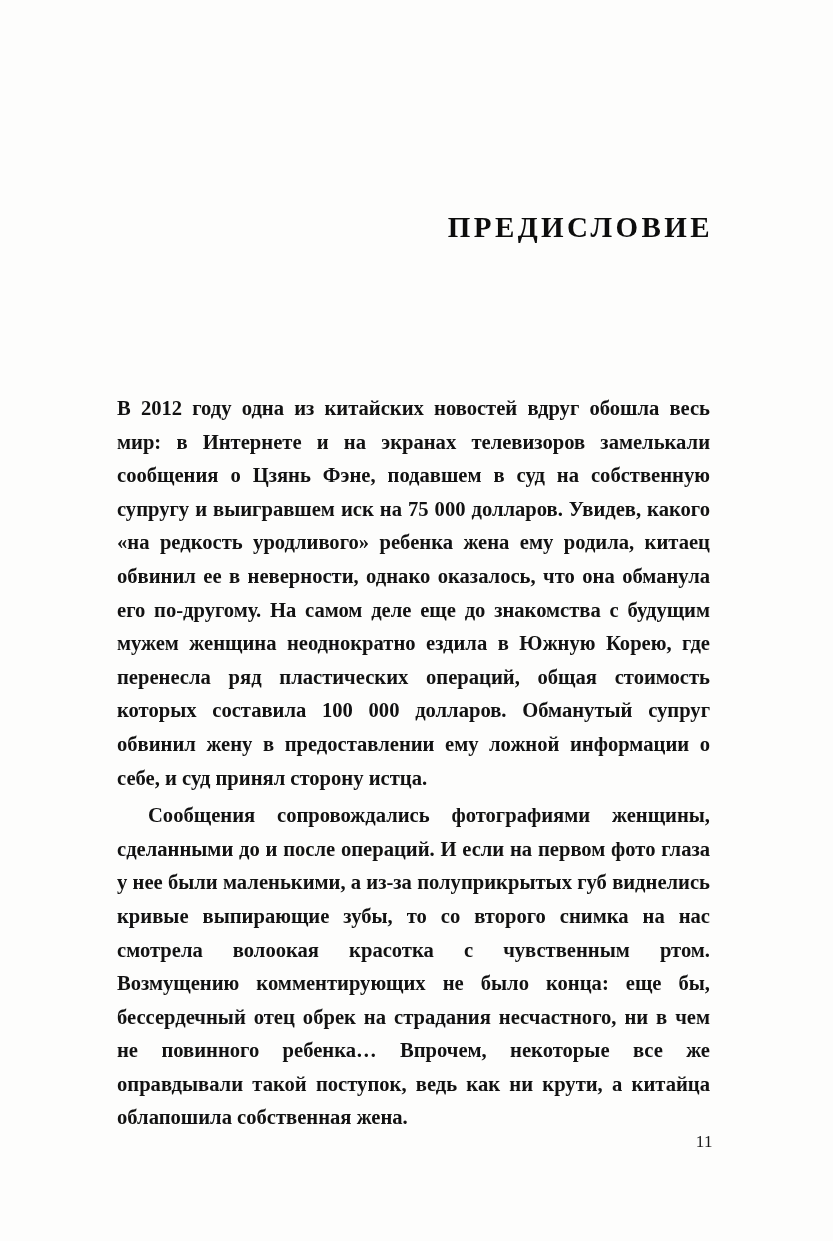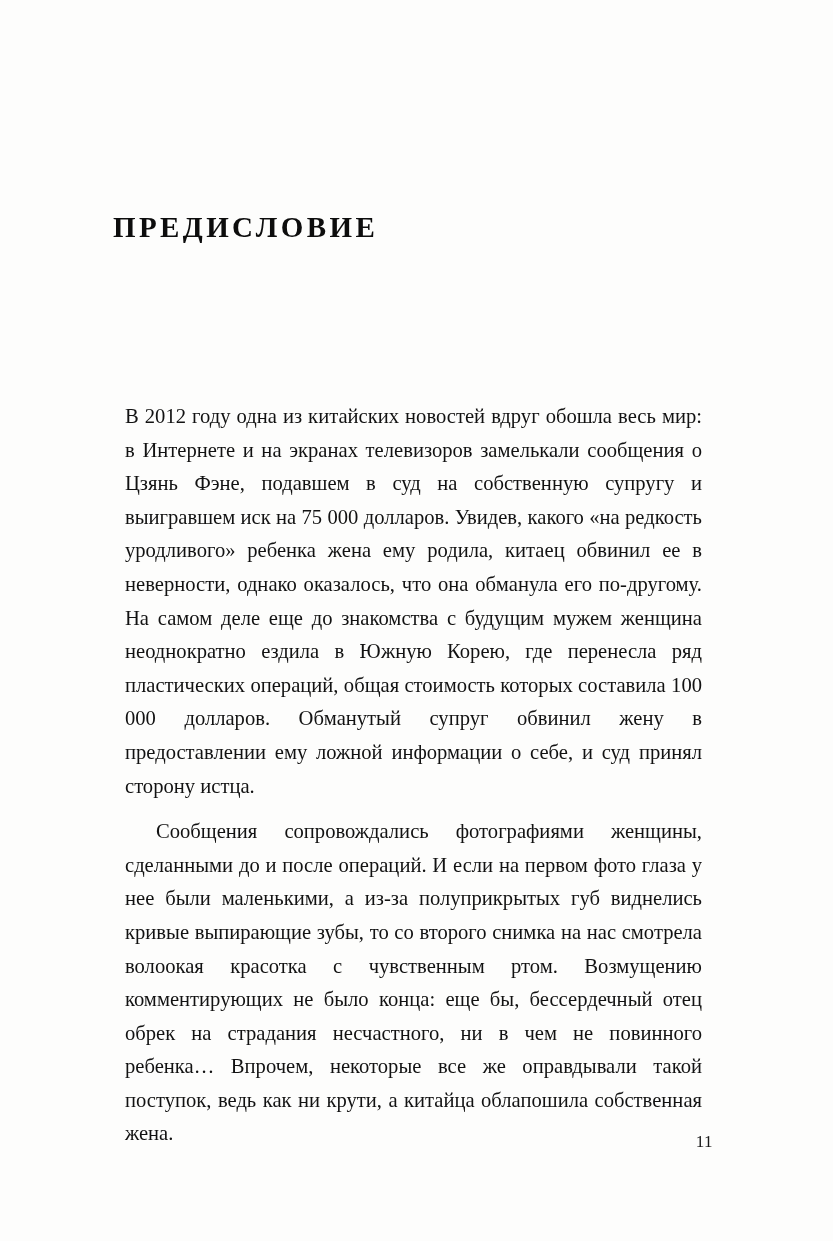--- a/index.html
+++ b/index.html
@@ -25,41 +25,42 @@
     left: 113px;
     top: 0;
     width: 600px;
     height: 1241px;
   }
   .chapter-title {
     position: absolute;
     top: 192px;
     left: 0;
     width: 600px;
-    text-align: left;
+    text-align: right;
     font-size: 29px;
     font-weight: 700;
     letter-spacing: 3.4px;
     color: #0d0d0d;
     font-family: "Liberation Serif", "DejaVu Serif", serif;
   }
   .body-text {
     position: absolute;
     top: 388px;
     left: 0;
     width: 601px;
     font-size: 20.6px;
     line-height: 33.6px;
     text-align: justify;
     text-justify: inter-word;
     color: #121212;
     hyphens: manual;
   }
   .body-text p {
-    margin: 12px;
+    margin: 4px;
+    font-weight: bold;
   }
   .body-text p + p {
     margin-top: 0;
   }
   .body-text p.indented {
     text-indent: 31px;
   }
   .folio {
     position: absolute;
     top: 1132px;

